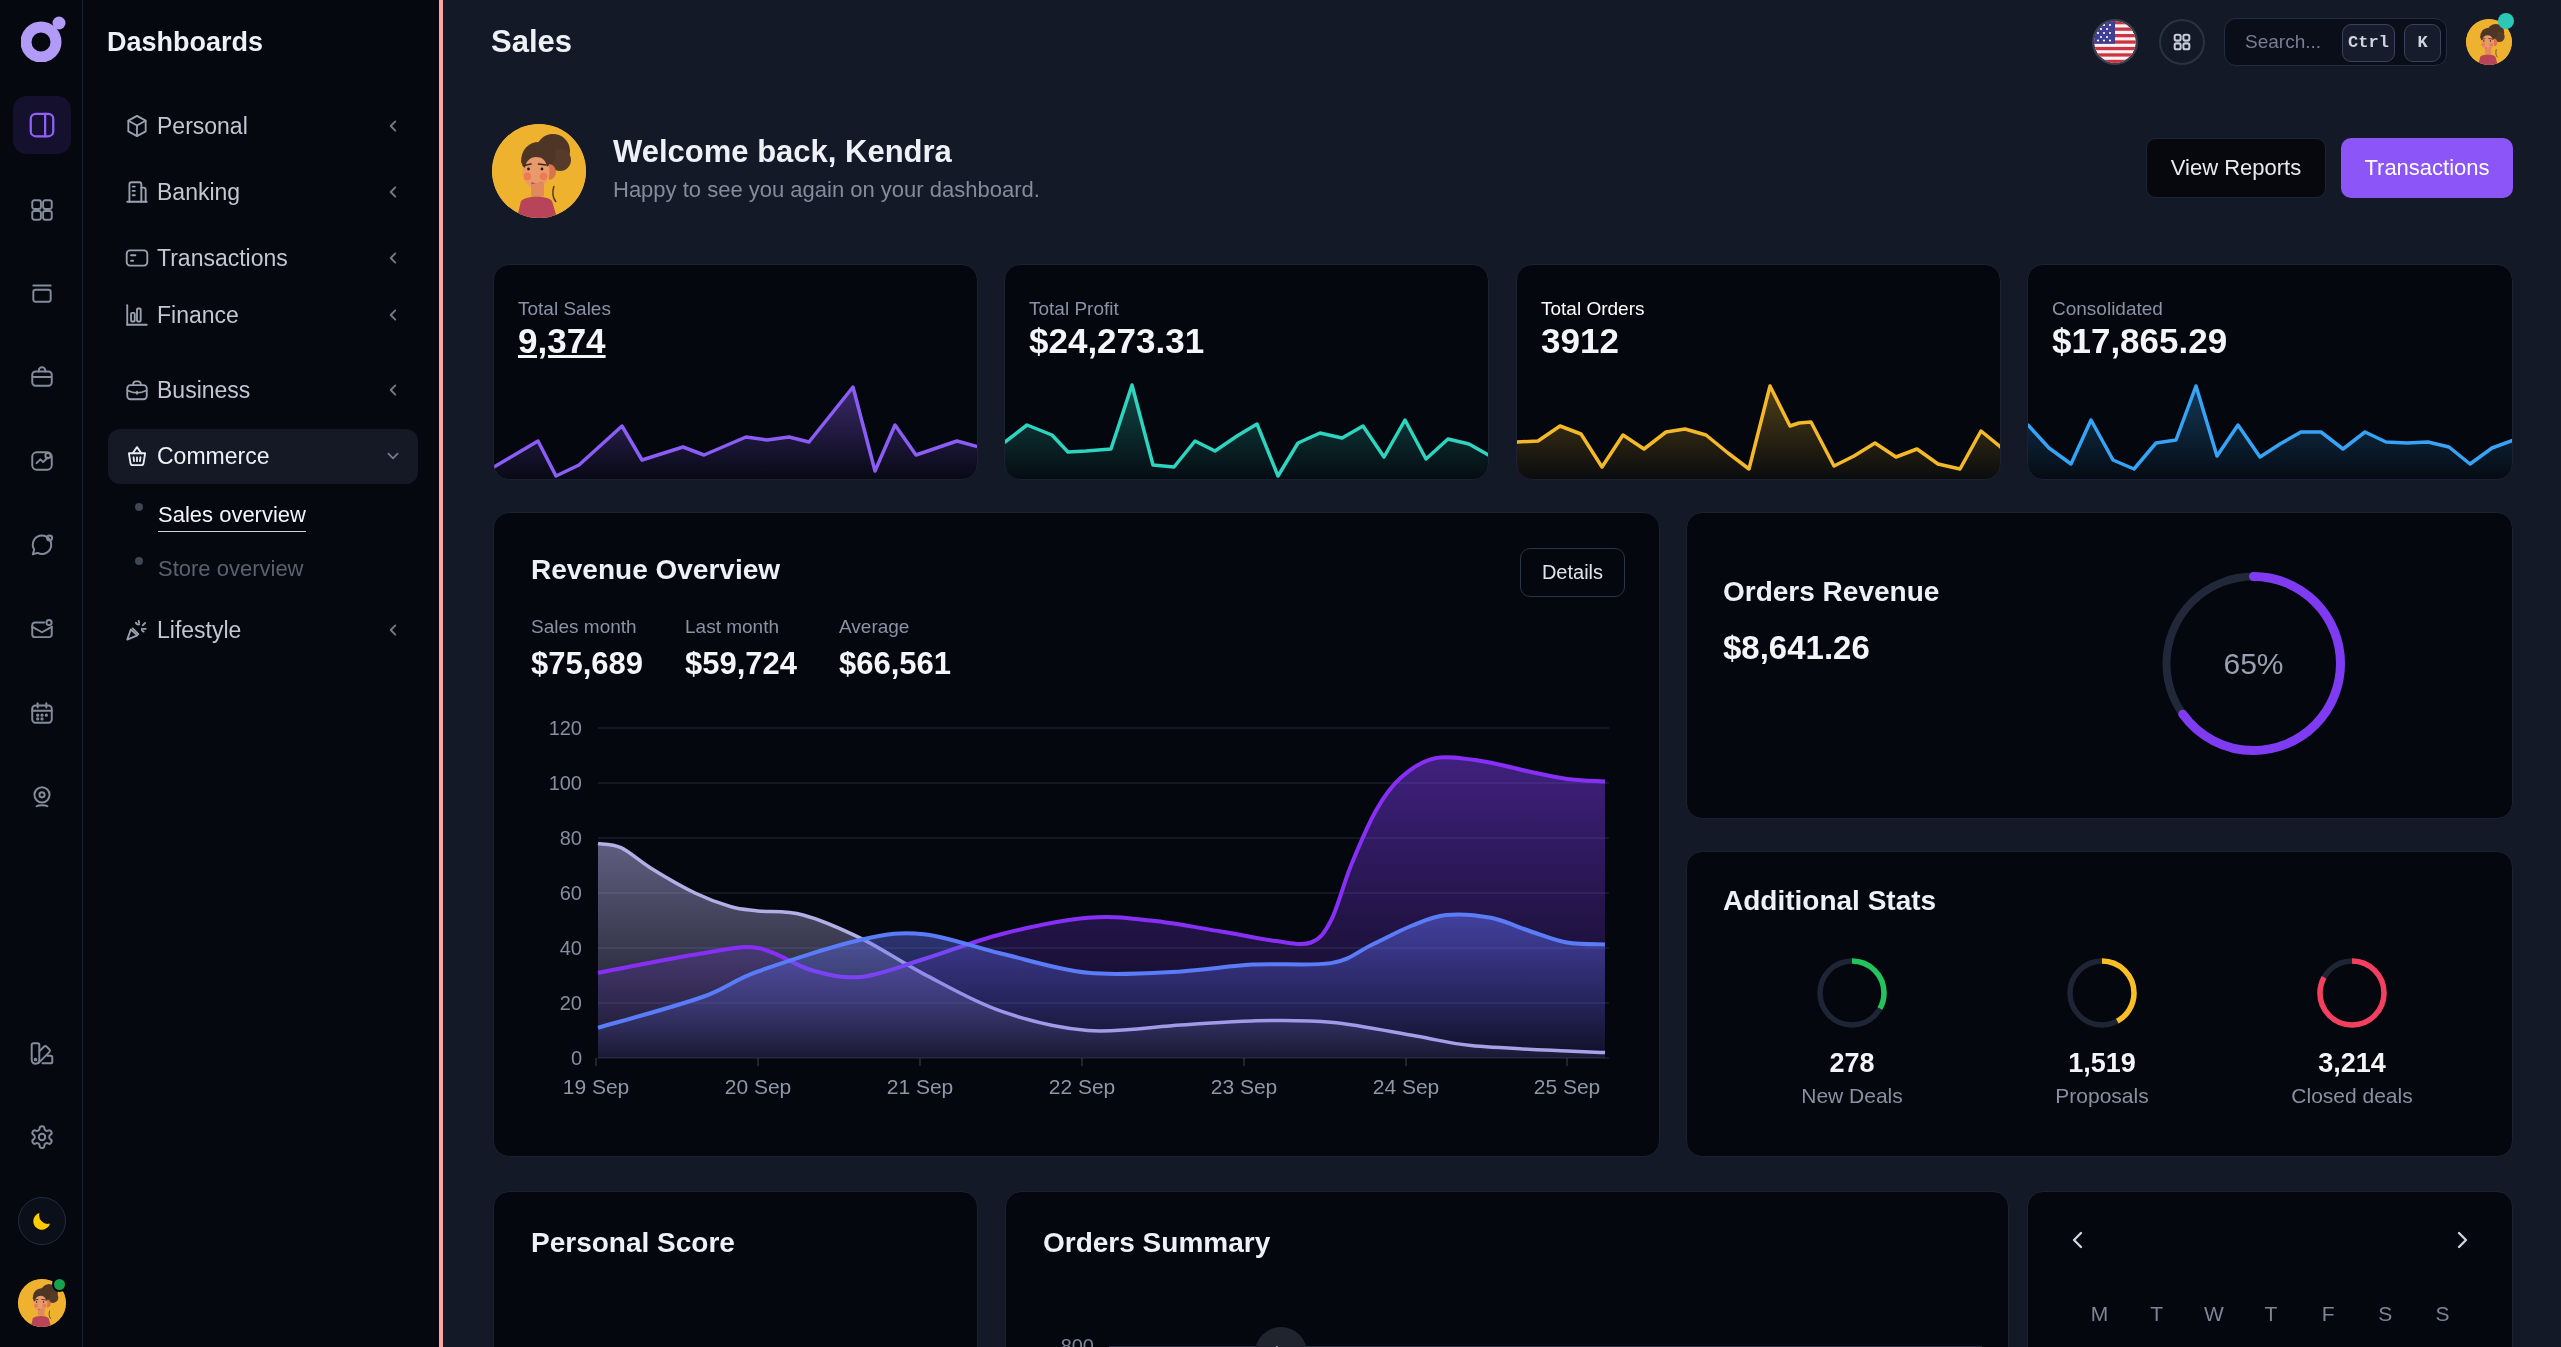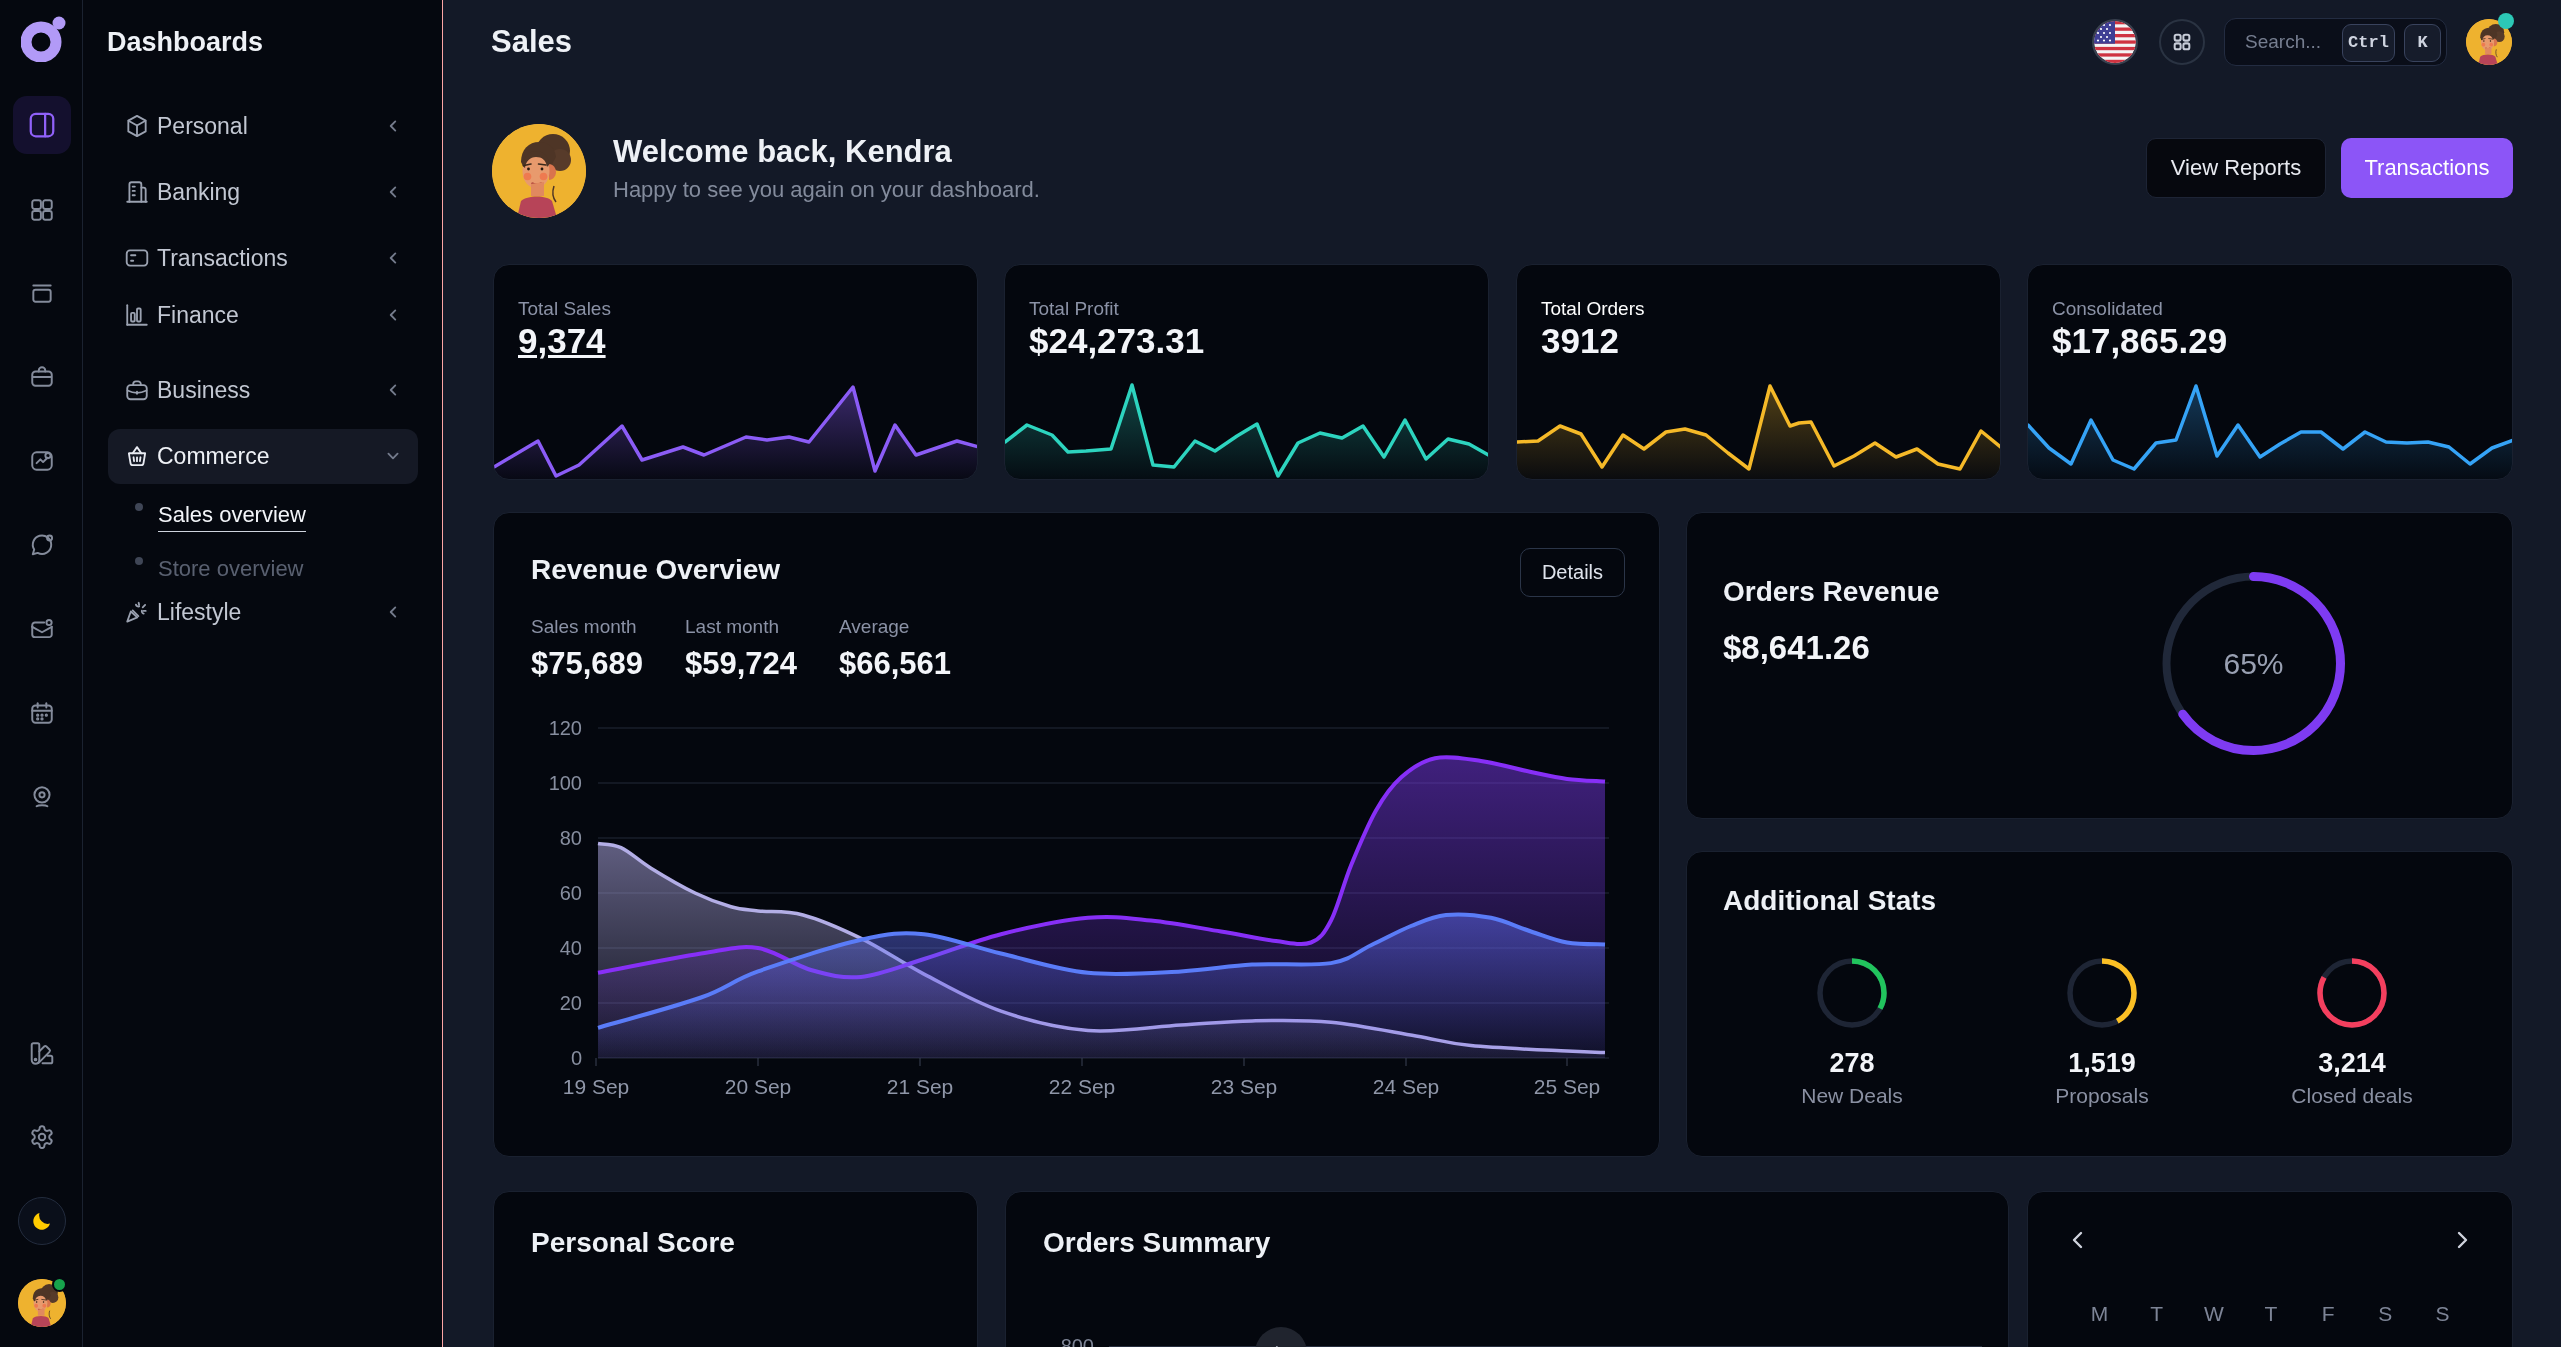--- a/index.html
+++ b/index.html
@@ -119,21 +119,21 @@
     <path d="M46.5 40l7.5 1" stroke="#3c2a1c" stroke-width="1.6" stroke-linecap="round" fill="none"></path>
     <path d="M40.5 59.5c2.5 1.6 6 1.6 8.5 0" stroke="#b3493c" stroke-width="2.6" stroke-linecap="round" fill="none"></path>
     <path d="M39 60v12h13V58z" fill="#e1895f"></path>
     <path d="M25 94l4-17c6-6 26-6 31 0l5 17z" fill="#b74458"></path>
     <path d="M62 62c-2 6-1 12 2 16" stroke="#4e3526" stroke-width="1.5" fill="none"></path>
   </svg>
   </div>
   <div class="abs" style="left:52px;top:1277px;width:15px;height:15px;border-radius:50%;background:#17a34c;border:2px solid #05080f;"></div>
 </div>
 
-<div class="abs" style="left:83px;top:0;width:360px;height:1347px;background:#05080f;border-right:1px solid #fca5a5;z-index:4;">
+<div class="abs" style="left:83px;top:0;width:360px;height:1347px;background:#05080f;border-right:4px solid #fca5a5;z-index:4;">
   <div class="abs" style="left:24px;top:27px;font-size:27px;font-weight:bold;color:#eef1f6;">Dashboards</div>
 
   <div class="abs" style="left:25px;top:429px;width:310px;height:55px;background:#151925;border-radius:12px;"></div>
 
   <div class="menurow" style="top:113px;">
       <svg class="mic" viewBox="0 0 24 24">
         <path d="M12 2.7 20 7v10l-8 4.3L4 17V7z"></path>
         <path d="M4.2 7.2 12 11.5l7.8-4.3"></path>
         <path d="M12 11.5V21"></path>
       </svg>
@@ -199,21 +199,21 @@
       </svg>
       <span class="mtxt" style="color:#eef1f6;">Commerce</span>
       <svg class="mchev" viewBox="0 0 24 24">
         <path d="M7 9.5l5 5 5-5"></path>
       </svg>
     </div>
   <div class="abs" style="left:52px;top:503px;width:8px;height:8px;border-radius:50%;background:#3f4656;"></div>
   <div class="abs" style="left:75px;top:502px;font-size:22px;color:#f3f5f9;border-bottom:1px solid #cfd4de;padding-bottom:3px;">Sales overview</div>
   <div class="abs" style="left:52px;top:557px;width:8px;height:8px;border-radius:50%;background:#3f4656;"></div>
   <div class="abs" style="left:75px;top:556px;font-size:22px;color:#596070;">Store overview</div>
-  <div class="menurow" style="top:599px;text-decoration:underline;">
+  <div class="menurow" style="top:617px;text-decoration:underline;">
       <svg class="mic" viewBox="0 0 24 24">
         <path d="M6.3 11.5 3 20.8 12.3 17z"></path>
         <path d="M8 10.5l5.3 5.3"></path>
         <path d="M13.5 3.5l.5 2"></path>
         <path d="M19.5 5.5l-2.2 2.2"></path>
         <path d="M20 11h-2"></path>
         <path d="M11 5.2c.4 1.3 1.7 2 3 1.6"></path>
         <path d="M16.5 10.8c-.3 1.2.5 2.4 1.7 2.7"></path>
       </svg>
       <span class="mtxt">Lifestyle</span>

